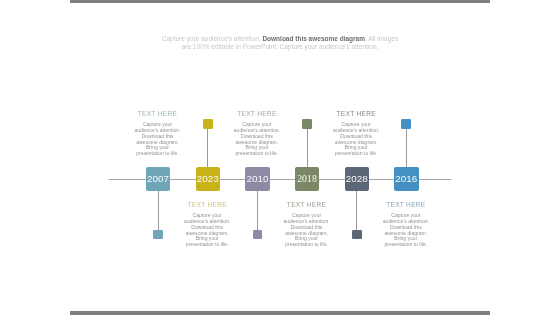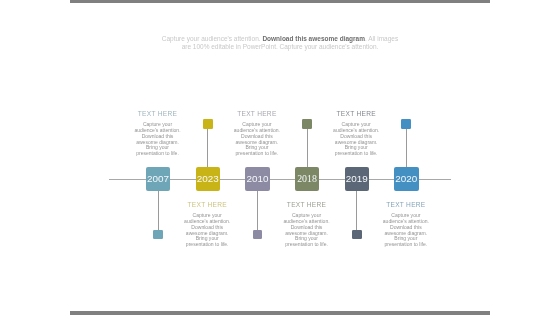--- a/index.html
+++ b/index.html
@@ -69,31 +69,31 @@
     <div class="ybox" style="background: rgb(124, 135, 101); font-family: Liberation Serif, serif;">2018</div>
     <div class="conn"></div>
     <div class="sq" style="background: rgb(124, 135, 101);"></div>
     <div class="tblock">
       <div class="thead" style="color: rgb(124, 135, 101);">TEXT HERE</div>
       <div class="tbody">Capture your<br>audience's attention.<br>Download this<br>awesome diagram.<br>Bring your<br>presentation to life.</div>
     </div>
   </div>
 
   <div class="node above" style="left:356.7px">
-    <div class="ybox" style="background: rgb(91, 102, 118);">2019</div>
+    <div class="ybox" style="background: rgb(91, 102, 118);">2028</div>
     <div class="conn"></div>
     <div class="sq" style="background: rgb(91, 102, 118);"></div>
     <div class="tblock">
       <div class="thead" style="color: rgb(91, 102, 118);">TEXT HERE</div>
       <div class="tbody">Capture your<br>audience's attention.<br>Download this<br>awesome diagram.<br>Bring your<br>presentation to life.</div>
     </div>
   </div>
 
   <div class="node below" style="left:406.35px">
-    <div class="ybox" style="background: rgb(68, 144, 195);">2020</div>
+    <div class="ybox" style="background: rgb(68, 144, 195);">2016</div>
     <div class="conn"></div>
     <div class="sq" style="background: rgb(68, 144, 195);"></div>
     <div class="tblock">
       <div class="thead" style="color: rgb(68, 144, 195);">TEXT HERE</div>
       <div class="tbody">Capture your<br>audience's attention.<br>Download this<br>awesome diagram.<br>Bring your<br>presentation to life.</div>
     </div>
   </div>
 </div>
 
 </body></html>

